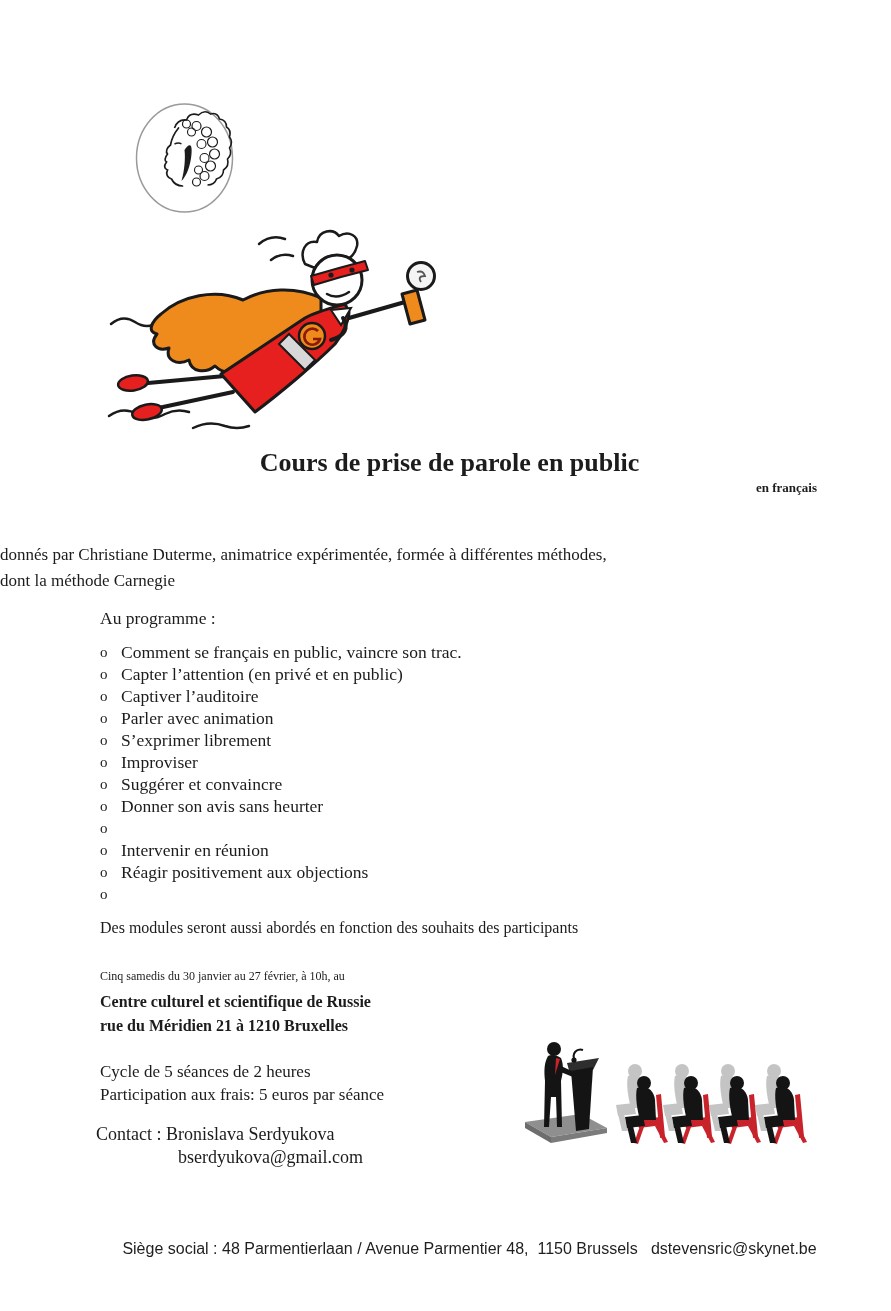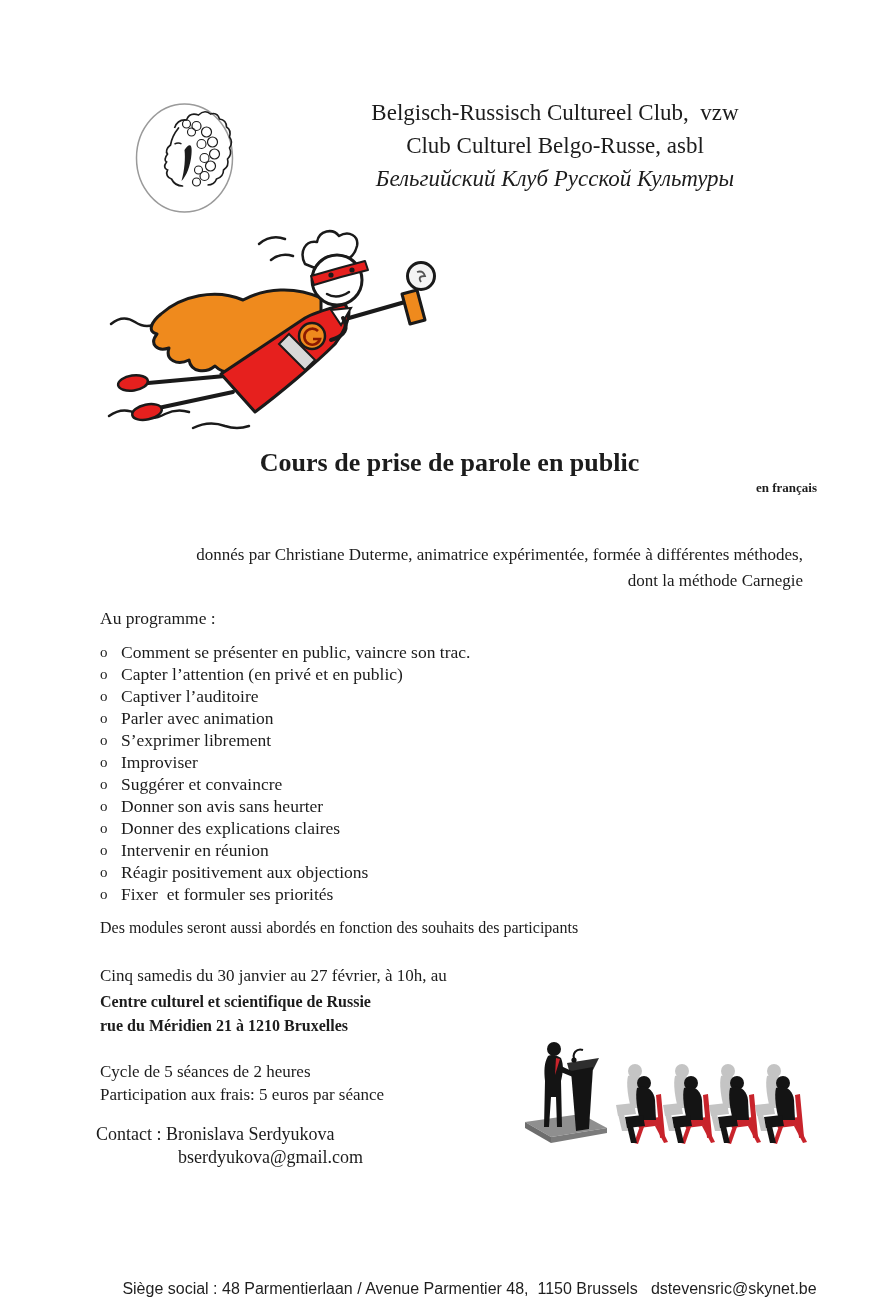--- a/index.html
+++ b/index.html
@@ -27,47 +27,47 @@
     position:absolute; left:0; top:444px; width:891px; margin:4px;
     text-align:center; font-size:26px; font-weight:bold; line-height:30px;
   }
   .lang {
     position:absolute; top:480px; right:74px;
     font-size:13px; font-weight:bold;
   }
 
   .intro {
     position:absolute; left:0; top:542px; width:803px;
-    text-align:right; font-size:17px; line-height:26px;
+    text-align:left; font-size:17px; line-height:26px;
   }
 
   .program { position:absolute; left:100px; top:607px; width:560px; font-size:17.5px; }
   .prog-head { line-height:22px; margin-bottom:12px; }
   .prog-item { display:flex; line-height:22px; }
   .bullet { width:21px; flex:0 0 21px; font-size:15px; }
   .item-text { white-space:pre-wrap; }
 
   .modules { position:absolute; left:100px; top:919px; font-size:16px; }
 
   .schedule { position:absolute; left:100px; top:965px; }
-  .sched-dates { font-size:17px; line-height:22px; margin-bottom:3px; }
+  .sched-dates { font-size:12px; line-height:22px; margin-bottom:3px; }
   .sched-venue { font-size:16px; font-weight:bold; line-height:24px; }
 
   .cycle { position:absolute; left:100px; top:1060px; font-size:17px; line-height:23px; }
 
   .contact { position:absolute; left:96px; top:1123px; font-size:18px; line-height:23px; }
   .email { padding-left:82px; }
 
   .audience { position:absolute; left:523px; top:1037px; width:285px; height:113px; }
 
   .footer {
     position:absolute; left:47px; top:1240px; width:845px;
     text-align:center;
     font-family:"Liberation Sans", sans-serif;
-    font-size:16px; color:#1f1f1f;margin-top:40px;
+    font-size:16px; color:#1f1f1f;
   }
 </style>
 </head>
 <body>
 
 <div class="page">
 
   <div class="logo">
     <svg width="101" height="112" viewBox="0 0 100 112" xmlns="http://www.w3.org/2000/svg">
       <ellipse cx="50" cy="56" rx="48" ry="54" fill="#ffffff" stroke="#9a9a9a" stroke-width="1.5"></ellipse>
@@ -83,25 +83,20 @@
       <circle cx="76" cy="64" r="5" fill="none" stroke="#1c1c1c" stroke-width="1.2"></circle>
       <circle cx="70" cy="74" r="4.5" fill="none" stroke="#1c1c1c" stroke-width="1.2"></circle>
       <circle cx="62" cy="80" r="4" fill="none" stroke="#1c1c1c" stroke-width="1.2"></circle>
       <circle cx="57" cy="30" r="4" fill="none" stroke="#1c1c1c" stroke-width="1.1"></circle>
       <circle cx="67" cy="42" r="4.5" fill="none" stroke="#1c1c1c" stroke-width="1.1"></circle>
       <circle cx="70" cy="56" r="4.5" fill="none" stroke="#1c1c1c" stroke-width="1.1"></circle>
       <circle cx="64" cy="68" r="4" fill="none" stroke="#1c1c1c" stroke-width="1.1"></circle>
     </svg>
   </div>
 
-  <div class="org">
-    <div class="pre">Belgisch-Russisch Cultureel Club,  vzw</div>
-    <div>Club Culturel Belgo-Russe, asbl</div>
-    <div class="ital">Бельгийский Клуб Русской Культуры</div>
-  </div>
 
   <div class="hero">
     <svg width="345" height="215" viewBox="0 0 345 215" xmlns="http://www.w3.org/2000/svg">
 
       <g fill="none" stroke="#1a1a1a" stroke-width="2.5" stroke-linecap="round">
         <path d="M4,98 q12,-10 24,-2 q12,8 24,0"></path>
         <path d="M2,190 q14,-10 28,-2 q14,8 28,0 q12,-6 24,-2"></path>
         <path d="M86,202 q16,-8 32,-2 q12,4 24,0"></path>
         <path d="M152,18 q12,-10 26,-5"></path>
         <path d="M164,34 q10,-8 22,-4"></path>
@@ -155,21 +150,21 @@
   <div class="intro">
     <div>donnés par Christiane Duterme, animatrice expérimentée, formée à différentes méthodes,</div>
     <div>dont la méthode Carnegie</div>
   </div>
 
   <div class="program">
     <div class="prog-head">Au programme :</div>
     <div class="prog-list">
         <div class="prog-item">
           <span class="bullet">o</span>
-          <span class="item-text">Comment se présenter en public, vaincre son trac.</span>
+          <span class="item-text">Comment se français en public, vaincre son trac.</span>
         </div>
         <div class="prog-item">
           <span class="bullet">o</span>
           <span class="item-text">Capter l’attention (en privé et en public)</span>
         </div>
         <div class="prog-item">
           <span class="bullet">o</span>
           <span class="item-text">Captiver l’auditoire</span>
         </div>
         <div class="prog-item">
@@ -187,33 +182,31 @@
         <div class="prog-item">
           <span class="bullet">o</span>
           <span class="item-text">Suggérer et convaincre</span>
         </div>
         <div class="prog-item">
           <span class="bullet">o</span>
           <span class="item-text">Donner son avis sans heurter</span>
         </div>
         <div class="prog-item">
           <span class="bullet">o</span>
-          <span class="item-text">Donner des explications claires</span>
         </div>
         <div class="prog-item">
           <span class="bullet">o</span>
           <span class="item-text">Intervenir en réunion</span>
         </div>
         <div class="prog-item">
           <span class="bullet">o</span>
           <span class="item-text">Réagir positivement aux objections</span>
         </div>
         <div class="prog-item">
           <span class="bullet">o</span>
-          <span class="item-text">Fixer  et formuler ses priorités</span>
         </div>
       </div>
   </div>
 
   <div class="modules">Des modules seront aussi abordés en fonction des souhaits des participants</div>
 
   <div class="schedule">
     <div class="sched-dates">Cinq samedis du 30 janvier au 27 février, à 10h, au</div>
     <div class="sched-venue">Centre culturel et scientifique de Russie</div>
     <div class="sched-venue">rue du Méridien 21 à 1210 Bruxelles</div>

